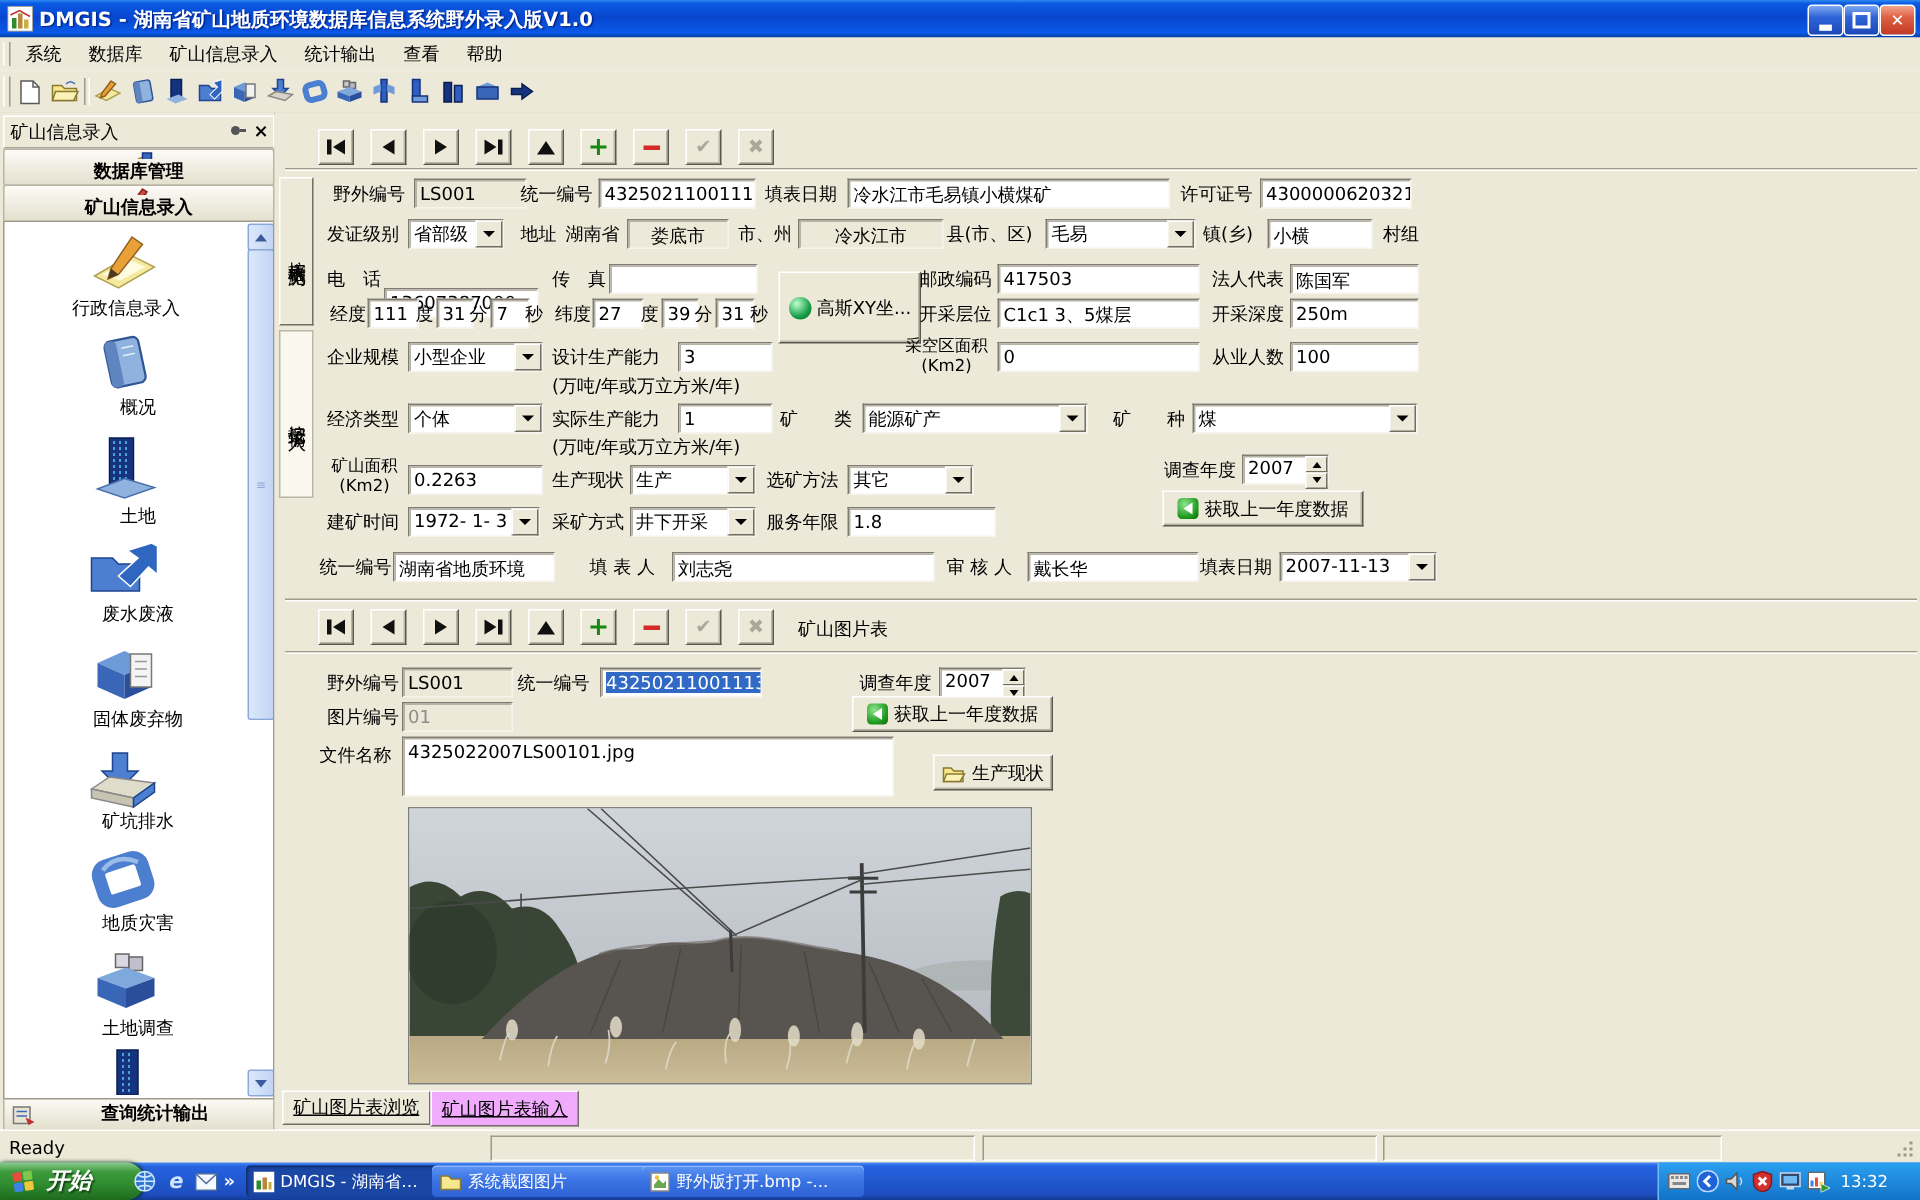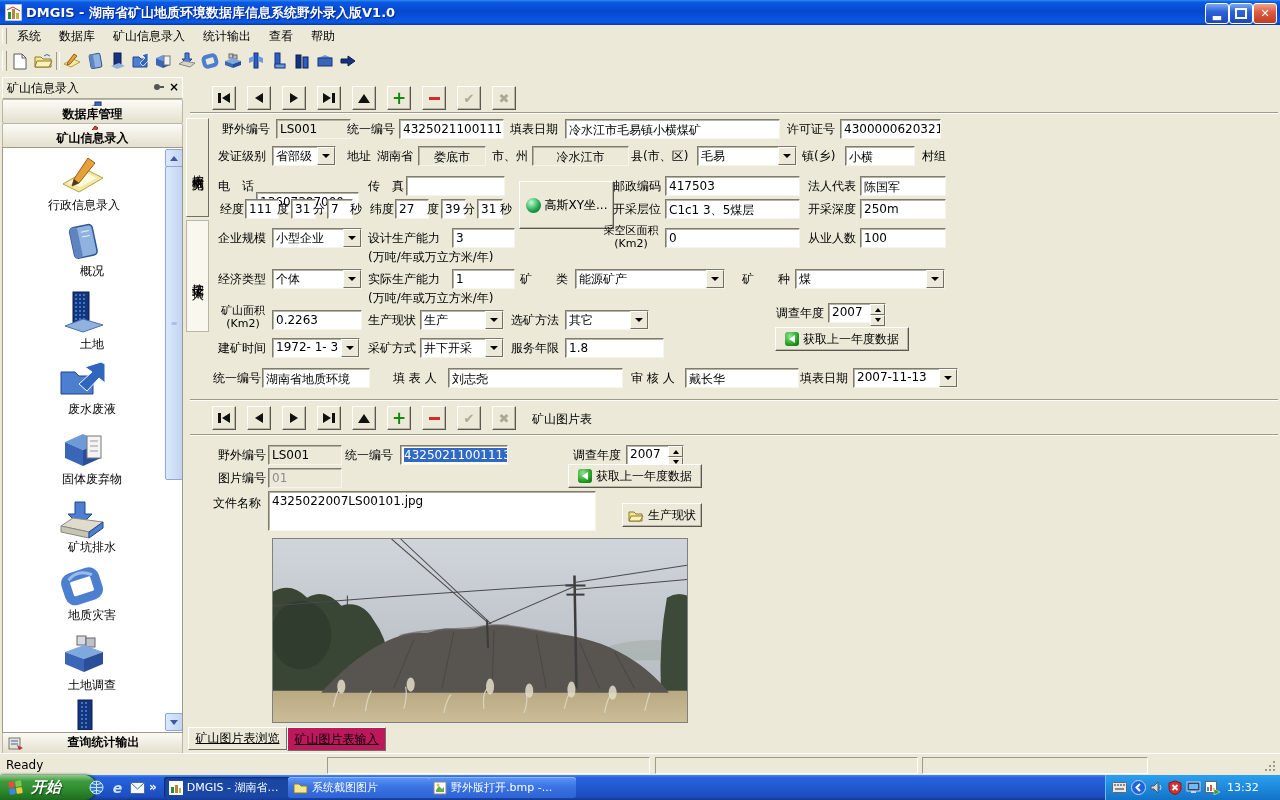--- a/index.html
+++ b/index.html
@@ -57,21 +57,21 @@
   #content{left:183px;top:75px;width:1097px;height:678px;background:#ECE9D8;}
   .vtab{position:absolute;left:3px;width:21px;writing-mode:vertical-rl;text-orientation:upright;display:flex;align-items:center;justify-content:center;font-size:12px;letter-spacing:1px;}
   .vtab.idle{background:#ECE9D8;border:1px solid;border-color:#fff #716F64 #716F64 #fff;}
   .vtab.active{background:#FAF8EE;border:1px solid #B9B5A8;}
   .selval{background:#316AC5;color:#fff;}
   .grnbtn{display:flex;align-items:center;justify-content:center;gap:4px;background:#ECE9D8;border:1px solid;border-color:#FFFFFF #5A584E #5A584E #FFFFFF;box-shadow:inset -1px -1px 0 #B9B5A8;}
   .grnsq{width:14px;height:14px;border-radius:3px;background:radial-gradient(circle at 35% 30%,#8FE48F,#1D9A1D 65%,#0C6B0C);display:flex;align-items:center;justify-content:center;}
   .grnsq .wtl{width:0;height:0;border:4px solid transparent;border-left:0;border-right:6px solid #fff;}
   .sphere{width:15px;height:15px;border-radius:50%;background:radial-gradient(circle at 35% 30%,#BFFFD0,#18A048 60%,#0A6028);}
   .btab{position:absolute;top:727px;height:21px;display:flex;align-items:center;justify-content:center;background:#ECE9D8;border:1px solid;border-color:#fff #716F64 #716F64 #fff;text-decoration:underline;}
-  .btab.active{background:#be185d;height:22px;}
+  .btab.active{background:#f0abfc;height:22px;}
   
   #statusbar{left:0;top:753px;width:1280px;height:22px;background:#ECE9D8;border-top:1px solid #fff;}
   .spanel{position:absolute;top:3px;height:15px;border:1px solid;border-color:#9E9A87 #fff #fff #9E9A87;}
   
   #taskbar{left:0;top:775px;width:1280px;height:25px;background:linear-gradient(180deg,#4A8AF4 0%,#2663E0 10%,#2159D0 45%,#1D4EC0 85%,#143A92 100%);}
   #startbtn{position:absolute;left:0;top:0;width:96px;height:25px;border-radius:0 12px 12px 0;background:linear-gradient(180deg,#8CCB8C 0%,#3D9B3D 25%,#2E8B2E 60%,#1E6B1E 100%);display:flex;align-items:center;box-shadow:1px 0 3px #0a2a0a;}
   #startlabel{color:#fff;font-style:italic;font-weight:bold;font-size:15px;margin-left:6px;text-shadow:1px 1px 1px #144814;}
   .taskwin{position:absolute;top:2px;height:21px;border-radius:3px;display:flex;align-items:center;gap:4px;padding:0 5px;color:#fff;font-size:11px;overflow:hidden;white-space:nowrap;}
   .taskwin.normal{background:linear-gradient(180deg,#5E96F4,#3B74E4 45%,#2E63D4);box-shadow:inset 0 1px 0 #8FB6F8;}
   .taskwin.active{background:#1A46A4;box-shadow:inset 1px 1px 2px #0C2A66;}

